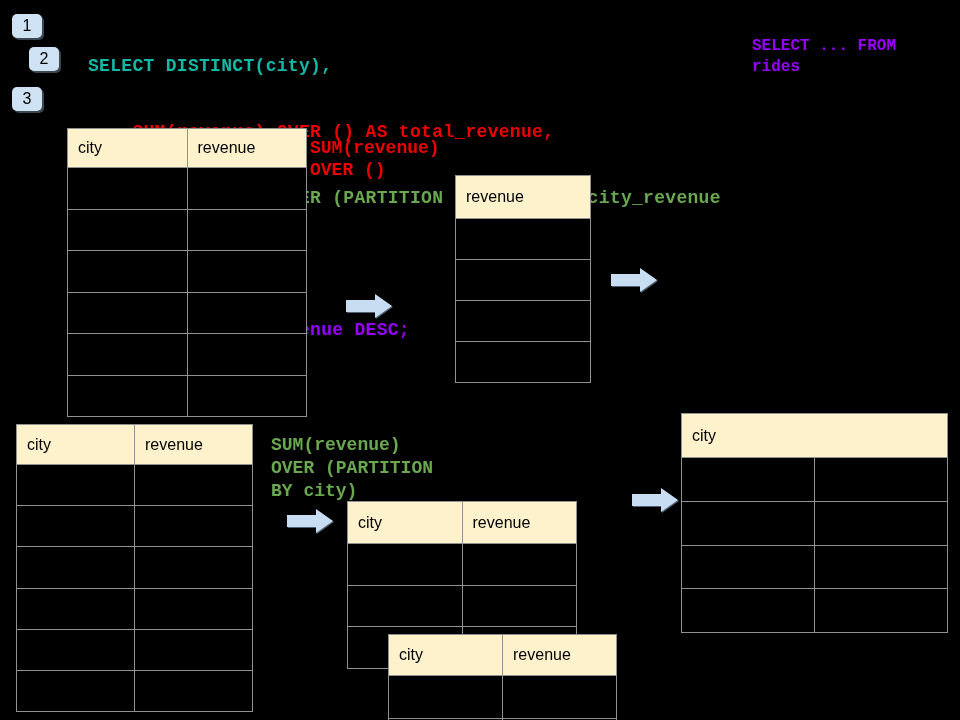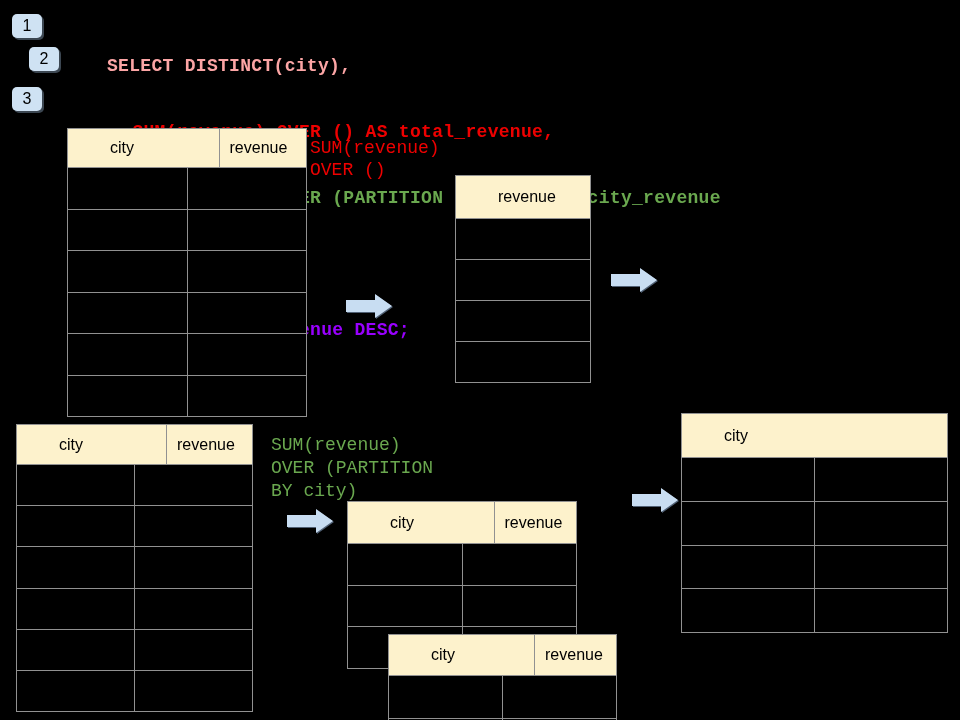--- a/index.html
+++ b/index.html
@@ -15,21 +15,21 @@
     font-size:18px;line-height:22px;letter-spacing:.3px;
     white-space:pre;
   }
   .side-note{
     position:absolute;left:752px;top:36px;
     font-family:"Liberation Mono",monospace;font-weight:bold;
     font-size:16px;line-height:21px;white-space:pre-line;
   }
   .ann{
     position:absolute;
-    font-family:"Liberation Mono",monospace;font-weight:normal;
+    font-family:"Liberation Mono",monospace;font-weight:bold;
     font-size:18px;line-height:22px;white-space:pre-line;
   }
   .ann-total{left:310px;top:137px;}
   .ann-partition{left:271px;top:434px;line-height:23px;}
   
   .badge{
     position:absolute;width:30px;height:24px;
     background:var(--badge-bg,#cfe2f3);color:var(--badge-text,#000);
     border-radius:5px;display:flex;align-items:center;justify-content:center;
     font-size:16px;box-shadow:2px 2px 0 rgba(110,130,150,.55);
@@ -38,21 +38,20 @@
   
   .tbl{
     position:absolute;display:flex;flex-direction:column;box-sizing:border-box;
     border:1px solid var(--table-border,#919191);background:#000;
   }
   .thead{display:flex;background:var(--table-header-bg,#fdf2cc);flex:0 0 auto;}
   .th{
     flex:1;display:flex;align-items:center;padding-left:10px;box-sizing:border-box;
     font-size:16px;color:var(--header-text,#000);
     border-left:1px solid var(--table-border,#919191);
-    margin-left:32px;
   }
   .th:first-child{border-left:none;}
   .trow{flex:1;display:flex;border-top:1px solid var(--table-border,#919191);}
   .td{flex:1;border-left:1px solid var(--table-border,#919191);}
   .td:first-child{border-left:none;}
   .t-rides-top   {left:67px; top:128px;width:240px;height:289px;}
   .t-rides-top    .thead{height:38px;}
   .t-total       {left:455px;top:175px;width:136px;height:208px;}
   .t-total        .thead{height:42px;}
   .t-rides-bottom{left:16px; top:424px;width:237px;height:288px;}
@@ -75,27 +74,29 @@
 </head>
 <body>
 
 <div id="canvas">
 
   <div class="badge b1">1</div>
   <div class="badge b2">2</div>
   <div class="badge b3">3</div>
 
   <div class="code-block">
-    <div class="code-line" style="color: #fca5a5; margin-left: 19px;">SELECT DISTINCT(city),</div>
+    <div class="code-line" style="color: #14b8a6;">SELECT DISTINCT(city),</div>
     <div class="code-line" style="color: rgb(238, 0, 0);">    SUM(revenue) OVER () AS total_revenue,</div>
     <div class="code-line" style="color: rgb(106, 168, 79);">    SUM(revenue) OVER (PARTITION BY city) as city_revenue</div>
     <div class="code-line" style="color: rgb(153, 0, 255);">  FROM rides</div>
     <div class="code-line" style="color: rgb(153, 0, 255);">  ORDER by city_revenue DESC;</div>
   </div>
 
+  <div class="side-note" style="color: rgb(153, 0, 255);">SELECT ... FROM
+rides</div>
 
   <div class="ann ann-total" style="color: rgb(238, 0, 0);">SUM(revenue)
 OVER ()</div>
   <div class="ann ann-partition" style="color: rgb(106, 168, 79);">SUM(revenue)
 OVER (PARTITION
 BY city)</div>
 
   <div class="tbl t-rides-top">
       <div class="thead">
         <div class="th">city</div>

